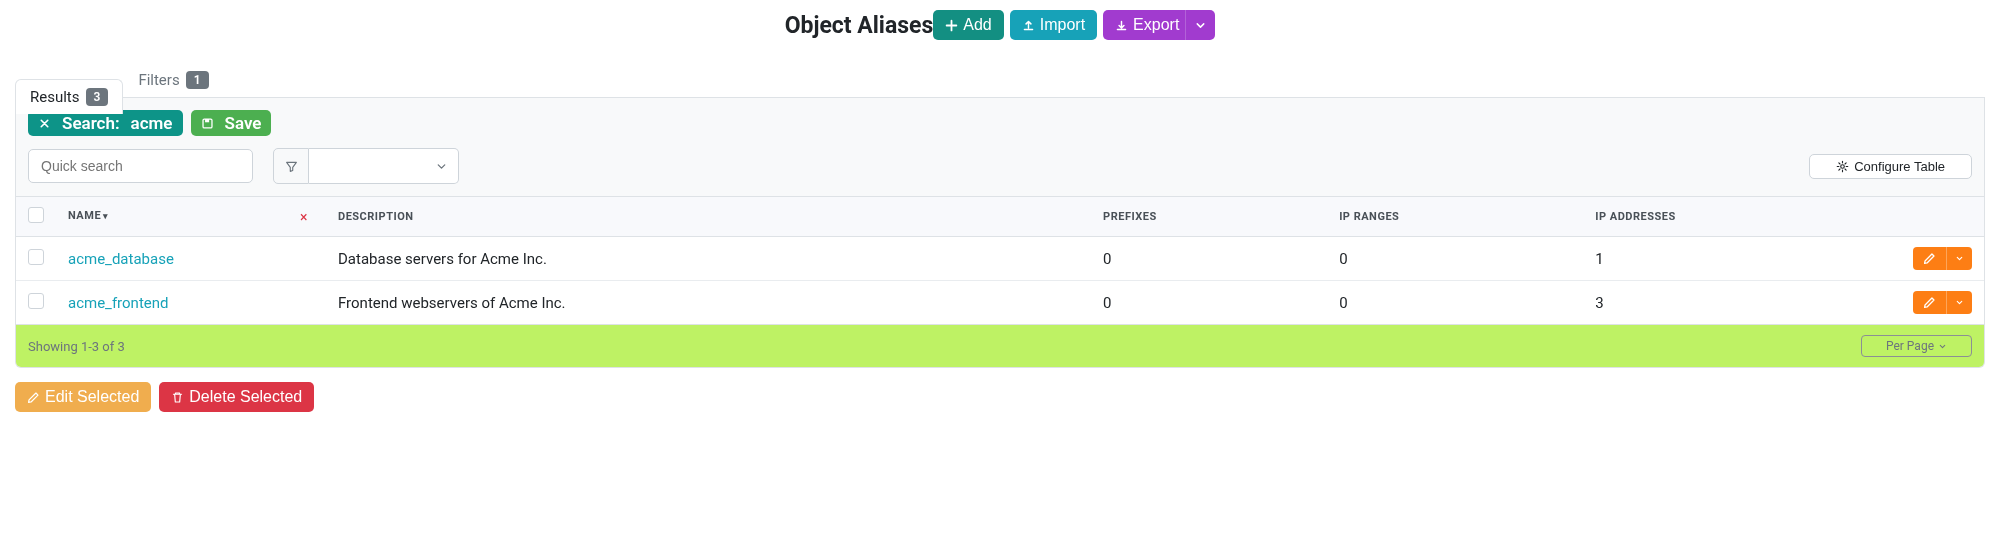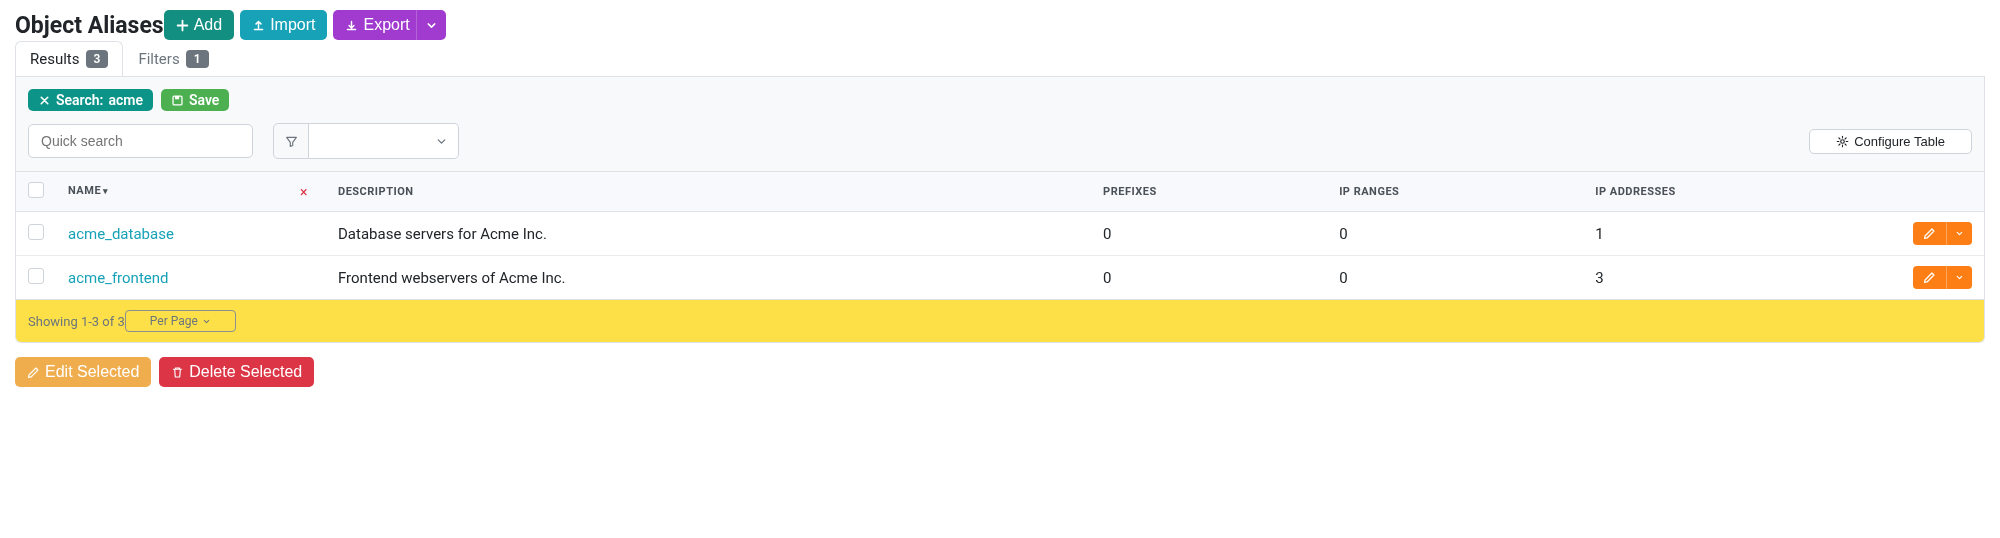--- a/index.html
+++ b/index.html
@@ -1,58 +1,58 @@
 <!DOCTYPE html>
 <html><head>
 <meta charset="utf-8">
 <style>
 * { box-sizing: border-box; margin: 0; padding: 0; }
 body { font-family: -apple-system, BlinkMacSystemFont, "Segoe UI", Roboto, sans-serif; background: #fff; color: #333; font-size: 14px; }
 .page { padding: 10px 15px; }
-.header-row { display: flex; justify-content: flex-start; align-items: center; margin-bottom: 1px; }
+.header-row { display: flex; justify-content: center; align-items: center; margin-bottom: 22px; }
 .page-title { font-size: 23px; font-weight: 700; color: #212529; }
 .btn-group { display: flex; gap: 6px; }
 .btn { display: inline-flex; align-items: center; gap: 5px; padding: 6px 12px; border: none; border-radius: 5px; font-size: 16px; font-weight: 500; cursor: pointer; color: #fff; }
 .btn-teal { background: #17a2b8; }
 .btn-green-teal { background: #138f82; }
 .btn-purple { background: #a13bcf; }
 .btn-caret { background: #a13bcf; padding: 6px 8px; border-left: 1px solid rgba(255,255,255,0.2); margin-left: -6px; border-top-left-radius: 0; border-bottom-left-radius: 0; }
 .btn-outline { background: #fff; color: #212529; border: 1px solid #ced4da; }
 .btn-warning { background: #f0ad4e; color:#fff; }
 .btn-danger { background: #dc3545; color:#fff; }
 .btn-sm { padding: 4px 26px; font-size: 13px;}
 .tabs { display: flex; border-bottom: 1px solid #dee2e6; }
 .tab { padding: 8px 14px; border: 1px solid transparent; border-bottom: none; border-top-left-radius: 6px; border-top-right-radius: 6px; cursor: pointer; color: #6c757d; display:flex; align-items:center; gap:6px; font-size:15px; }
-.tab.active { background: #fff; border-color: #dee2e6; color: #212529; position: relative; top: 0; text-align: right; }
+.tab.active { background: #fff; border-color: #dee2e6; color: #212529; position: relative; top: 17px; text-align: right; }
 .badge { display: inline-block; padding: 2px 8px; border-radius: 4px; font-size: 12px; font-weight: 600; color: #fff; }
 .badge-gray { background: #6c757d; }
 .badge-darkgray { background: #6c757d; }
 .panel { background: #f8f9fa; border: 1px solid #dee2e6; border-top: none; border-radius: 0 0 6px 6px; overflow:hidden; }
 .filter-row { padding: 12px 12px 8px; display:flex; gap:8px; }
-.pill { display: inline-flex; align-items: center; gap: 5px; padding: 3px 10px; border-radius: 5px; font-size: 14px; font-weight: 600; color: #fff; cursor: pointer;}
+.pill { display: inline-flex; align-items: center; gap: 11px; padding: 3px 10px; border-radius: 5px; font-size: 17px; font-weight: 600; color: #fff; cursor: pointer;}
 .pill-teal { background: #0d9488; }
 .pill-green { background: #4caf50; }
 .toolbar-row { padding: 4px 12px 12px; display:flex; align-items:center; gap:20px; }
 .search-input { width: 225px; padding: 8px 12px; border: 1px solid #ced4da; border-radius: 5px; font-size: 14px; }
 .filter-icon-btn { width: 36px; height: 36px; border: 1px solid #ced4da; border-radius: 5px 0 0 5px; background: #f8f9fa; display:flex; align-items:center; justify-content:center; cursor:pointer; color:#6c757d; }
 .filter-select { width: 150px; height: 36px; border: 1px solid #ced4da; border-left: none; border-radius: 0 5px 5px 0; background: #fff; display:flex; align-items:center; justify-content:flex-end; padding: 0 10px; cursor:pointer; color:#6c757d; }
 .spacer { flex: 1; }
 table { width: 100%; border-collapse: collapse; background:#fff; }
 th { text-align: left; padding: 10px 12px; font-size: 11px; font-weight: 700; text-transform: uppercase; letter-spacing: 0.5px; color: #495057; background:#f8f9fc; border-top: 1px solid #dee2e6; border-bottom: 1px solid #dee2e6;}
 th:first-child, td:first-child { width: 40px; text-align:center;}
 td { padding: 10px 12px; border-bottom: 1px solid #e9ecef; font-size: 15px; color: #212529; }
 tr:last-child td { border-bottom: 1px solid #dee2e6;}
 .link { color: #17a2b8; }
 .sort-caret { font-size: 9px; margin-left:2px;}
 .clear-sort { color: #dc3545; font-weight:normal; cursor:pointer; float:right; font-size:14px; margin-right:6px;}
 .checkbox { width: 16px; height: 16px; border: 1px solid #ced4da; border-radius: 3px; background: #fff; display:inline-block; cursor:pointer;}
 .action-btns { display: flex; gap: 0; justify-content:flex-end;}
 .edit-btn { background: #fd7e14; color:#fff; border:none; padding: 5px 10px; border-radius: 4px 0 0 4px; cursor:pointer; display:flex; align-items:center;}
 .caret-btn { background: #fd7e14; color:#fff; border:none; border-left:1px solid rgba(255,255,255,0.3); padding: 5px 8px; border-radius: 0 4px 4px 0; cursor:pointer; display:flex; align-items:center;}
-.table-footer { display:flex; justify-content:flex-start; align-items:center; padding: 10px 12px; background:#fde047; font-size:13px; color:#6c757d;}
+.table-footer { display:flex; justify-content:space-between; align-items:center; padding: 10px 12px; background:#bef264; font-size:13px; color:#6c757d;}
 .per-page { border:1px solid #8b8f94; border-radius:4px; padding: 3px 24px; font-size:12px; color:#6c757d; cursor:pointer; display:flex; align-items:center; gap:4px;}
 .bulk-actions { margin-top: 14px; display:flex; gap:8px; padding: 0 0px;}
 svg { display:block; }
 .icon-sm { width: 13px; height: 13px; }
 .col-name { width: 270px; }
 th.col-actions, td.col-actions { width: 70px; text-align:right; padding-right:12px;}
 </style>
 </head>
 <body>
 

